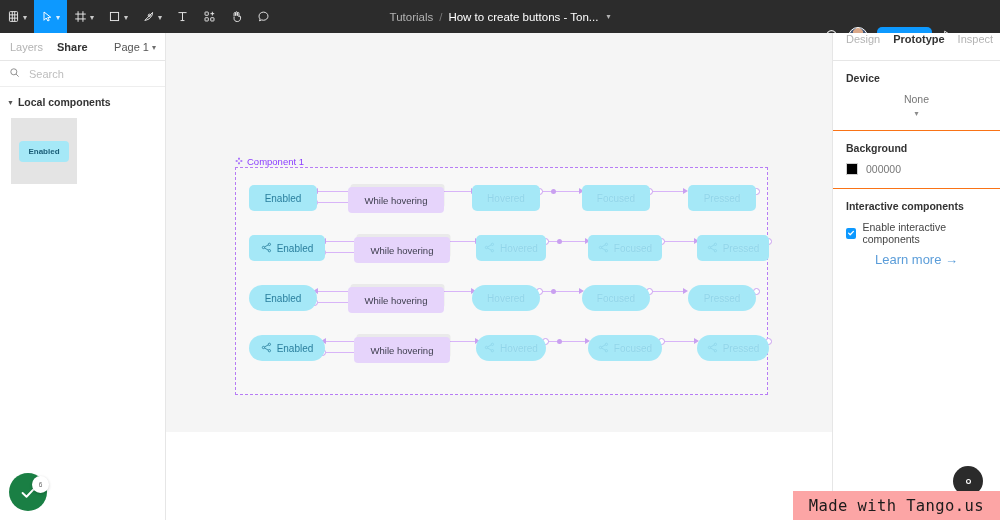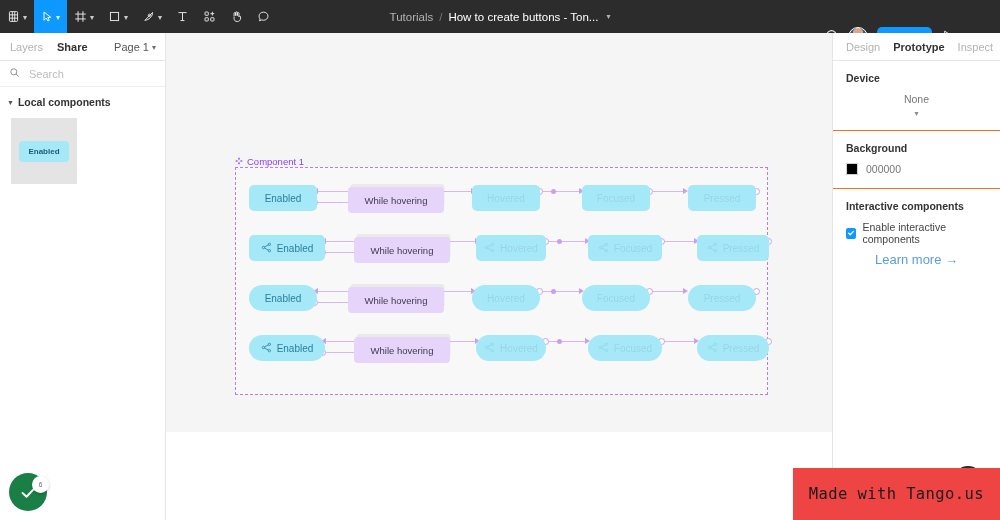--- a/index.html
+++ b/index.html
@@ -134,21 +134,21 @@
   .arw { position:absolute; width:0; height:0; border-top:3.5px solid transparent; border-bottom:3.5px solid transparent; }
   .arw.r { border-left:5px solid #c9a0f0; }
   .arw.l { border-right:5px solid #c9a0f0; }
 
   
   .right-panel {
     position:absolute; top:33px; right:0; width:168px; height:487px;
     background:#ffffff; border-left:1px solid #e6e6e6;
   }
   .rp-tabs {
-    height:28px; display:flex; align-items:center; gap:13px; padding:0 13px;
+    height:28px; display:flex; align-items:flex-start; gap:13px; padding:0 13px;
     border-bottom:1px solid #e6e6e6;
   }
   .rp-tab { font-size:11px; color:#b3b3b3; cursor:pointer; }
   .rp-tab.active { color:#333333; font-weight:600; }
   .rp-sec { padding:11px 13px 13px 13px; border-bottom:1px solid #f97316; }
   .rp-h { font-size:10.5px; font-weight:600; color:#333; margin-bottom:9px; }
   .rp-val { font-size:10.5px; color:#777; display:flex; align-items:center; gap:4px; cursor:pointer;flex-direction:column; }
   .swatch-row { display:flex; align-items:center; gap:8px; }
   .swatch { width:12px; height:12px; background:#000; border:1px solid #d0d0d0; cursor:pointer; }
   .hexv { font-size:10.5px; color:#777; }
@@ -171,22 +171,22 @@
     border-radius:50%; background:#fff; box-shadow:0 1px 3px rgba(0,0,0,.22);
     display:flex; align-items:center; justify-content:center;
     font-size:6.5px; color:#666; z-index:41;
   }
   .dark-fab {
     position:absolute; right:17px; bottom:24px; width:30px; height:30px;
     border-radius:50%; background:#2b2b2b; z-index:39; cursor:pointer;
     display:flex; align-items:center; justify-content:center;
   }
   .watermark {
-    position:absolute; right:0; bottom:0; height:52px; padding:0 16px;
-    background:#ef4444; display:flex; align-items:center; z-index:45;
+    position:absolute; right:0; bottom:0; height:29px; padding:0 16px;
+    background:#fca5a5; display:flex; align-items:center; z-index:45;
     font-family:"DejaVu Sans Mono", monospace; font-size:15.5px;
     color:#1b1b1b; letter-spacing:.4px;
   }
 </style>
 </head>
 <body>
 
 <div id="app">
 
   <div class="toolbar">

